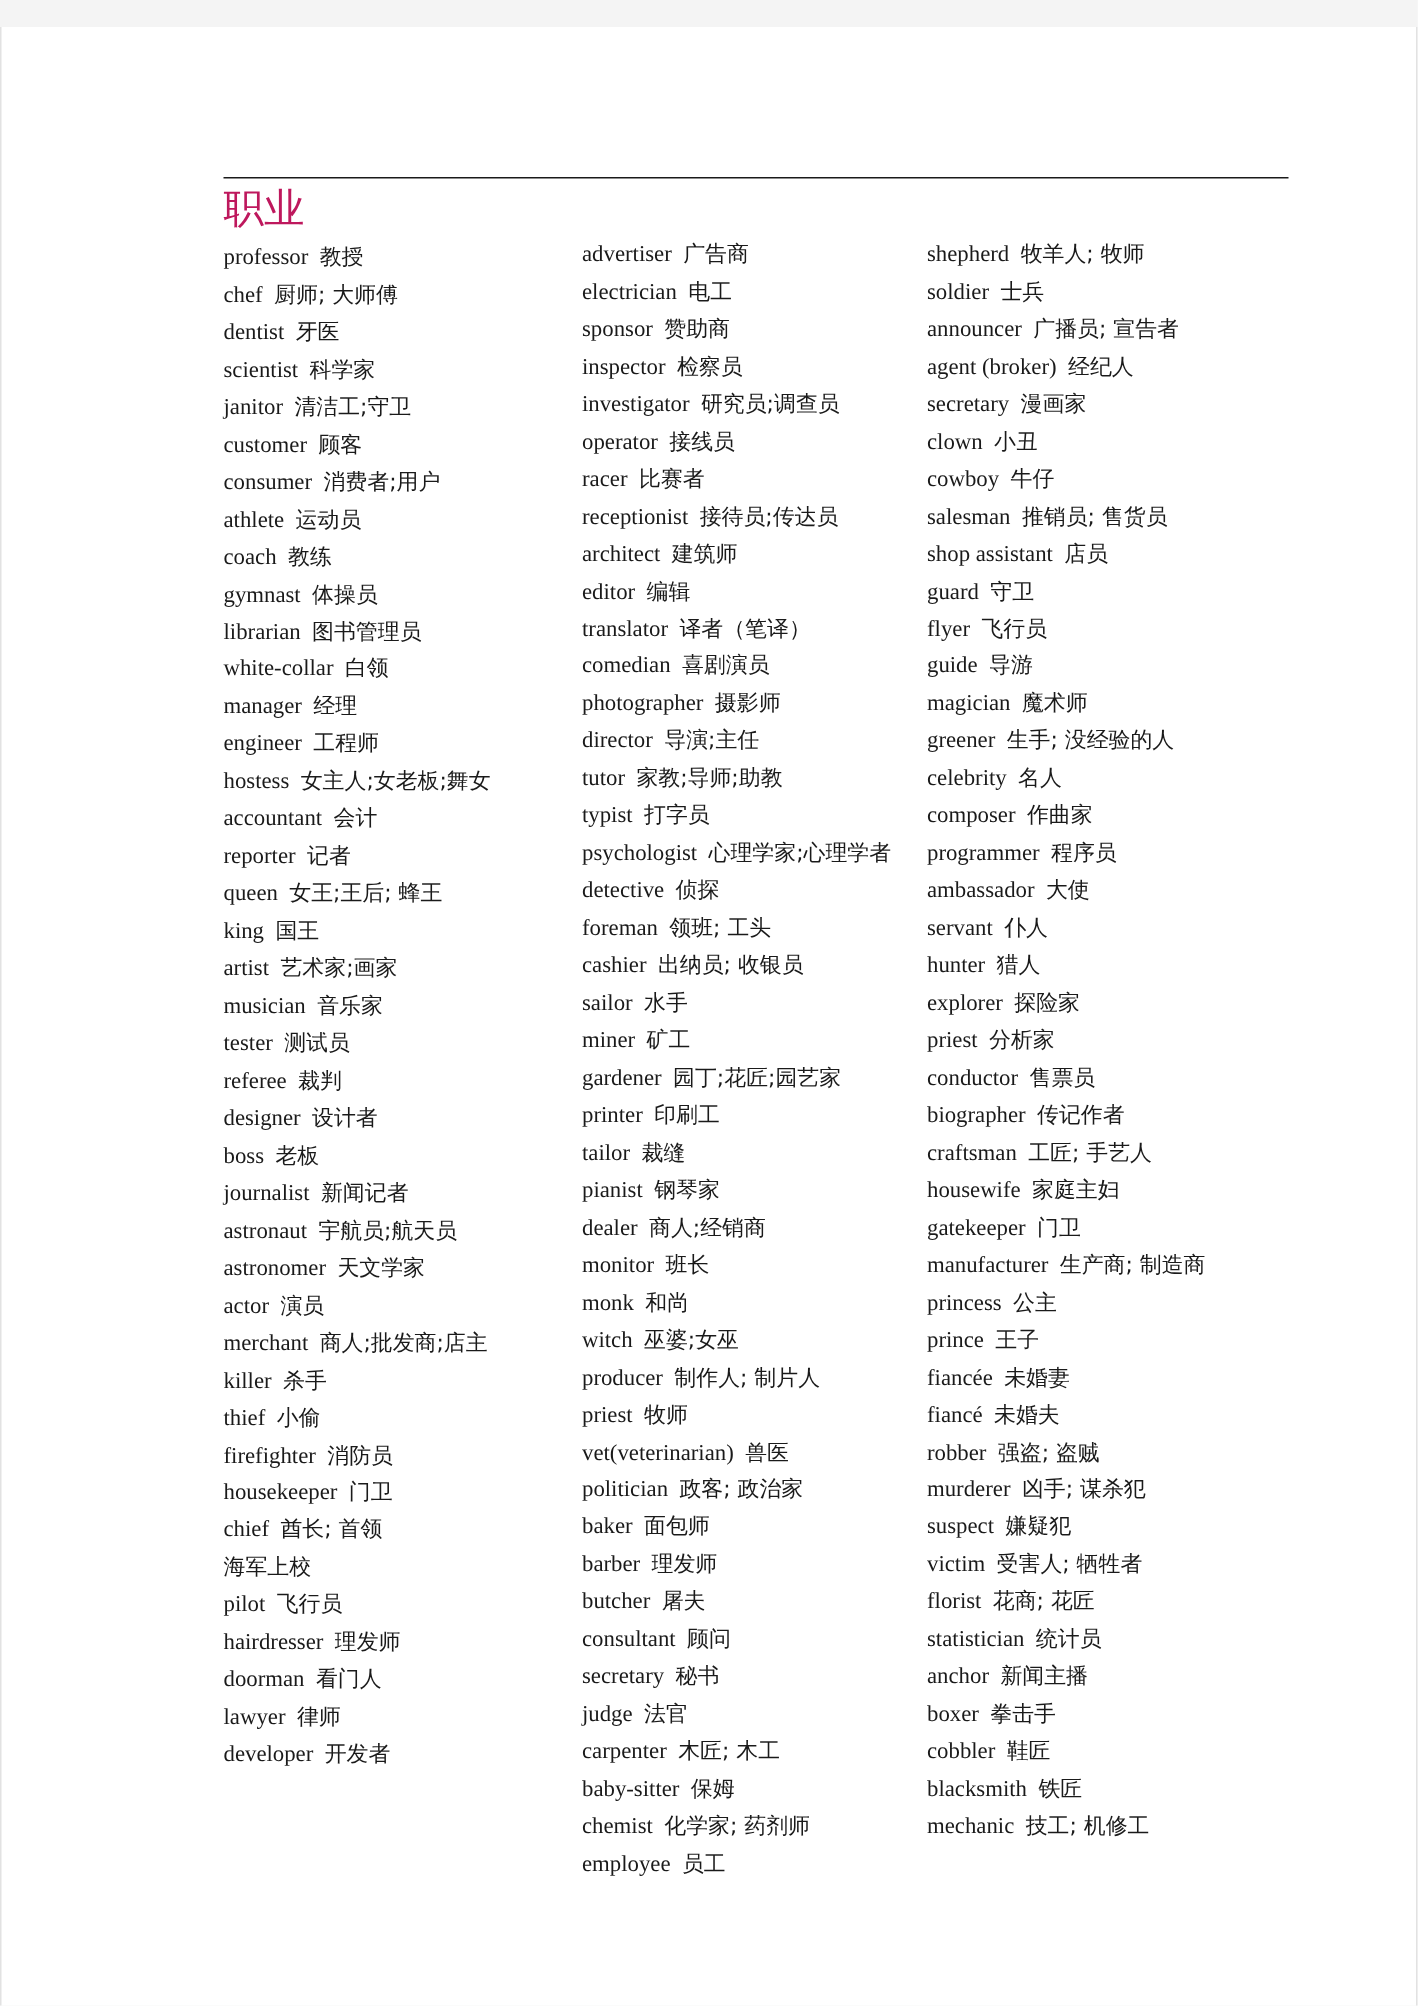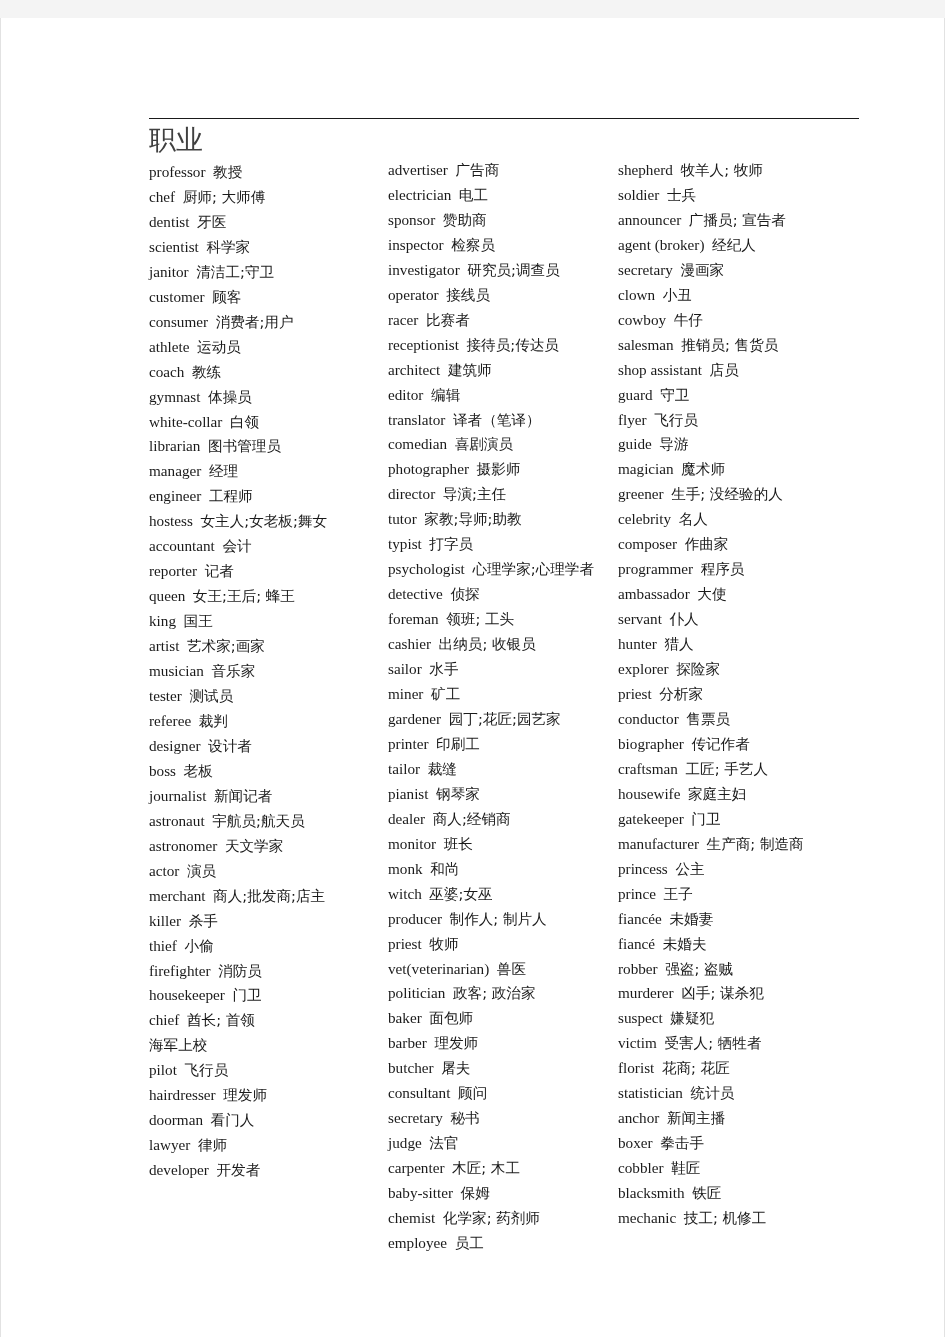--- a/index.html
+++ b/index.html
@@ -46,21 +46,21 @@
     box-sizing: border-box;
   }
   .col-1 { width: 239px; }
   .col-2 { width: 230px; }
   .col-3 { width: 300px; }
 
   .doc-title {
     font-family: "DejaVu Sans", "Liberation Sans", sans-serif;
     font-size: 27px;
     line-height: 36px;
-    color: #404040;
+    color: #be185d;
     margin: 0 0 2px 0;
     font-weight: normal;
     letter-spacing: 0px;
   }
   .entry {
     font-size: 15.2px;
     line-height: 24.95px;
     color: #1a1a1a;
     white-space: nowrap;
     font-family: "Liberation Serif", "DejaVu Serif", serif;
@@ -86,22 +86,22 @@
             <div class="entry"><span>professor</span>&nbsp;&nbsp;<span class="cn">教授</span></div>
             <div class="entry"><span>chef</span>&nbsp;&nbsp;<span class="cn">厨师; 大师傅</span></div>
             <div class="entry"><span>dentist</span>&nbsp;&nbsp;<span class="cn">牙医</span></div>
             <div class="entry"><span>scientist</span>&nbsp;&nbsp;<span class="cn">科学家</span></div>
             <div class="entry"><span>janitor</span>&nbsp;&nbsp;<span class="cn">清洁工;守卫</span></div>
             <div class="entry"><span>customer</span>&nbsp;&nbsp;<span class="cn">顾客</span></div>
             <div class="entry"><span>consumer</span>&nbsp;&nbsp;<span class="cn">消费者;用户</span></div>
             <div class="entry"><span>athlete</span>&nbsp;&nbsp;<span class="cn">运动员</span></div>
             <div class="entry"><span>coach</span>&nbsp;&nbsp;<span class="cn">教练</span></div>
             <div class="entry"><span>gymnast</span>&nbsp;&nbsp;<span class="cn">体操员</span></div>
+            <div class="entry"><span>librarian</span>&nbsp;&nbsp;<span class="cn">图书管理员</span></div>
             <div class="entry"><span>white-collar</span>&nbsp;&nbsp;<span class="cn">白领</span></div>
-            <div class="entry"><span>librarian</span>&nbsp;&nbsp;<span class="cn">图书管理员</span></div>
             <div class="entry"><span>manager</span>&nbsp;&nbsp;<span class="cn">经理</span></div>
             <div class="entry"><span>engineer</span>&nbsp;&nbsp;<span class="cn">工程师</span></div>
             <div class="entry"><span>hostess</span>&nbsp;&nbsp;<span class="cn">女主人;女老板;舞女</span></div>
             <div class="entry"><span>accountant</span>&nbsp;&nbsp;<span class="cn">会计</span></div>
             <div class="entry"><span>reporter</span>&nbsp;&nbsp;<span class="cn">记者</span></div>
             <div class="entry"><span>queen</span>&nbsp;&nbsp;<span class="cn">女王;王后; 蜂王</span></div>
             <div class="entry"><span>king</span>&nbsp;&nbsp;<span class="cn">国王</span></div>
             <div class="entry"><span>artist</span>&nbsp;&nbsp;<span class="cn">艺术家;画家</span></div>
             <div class="entry"><span>musician</span>&nbsp;&nbsp;<span class="cn">音乐家</span></div>
             <div class="entry"><span>tester</span>&nbsp;&nbsp;<span class="cn">测试员</span></div>

